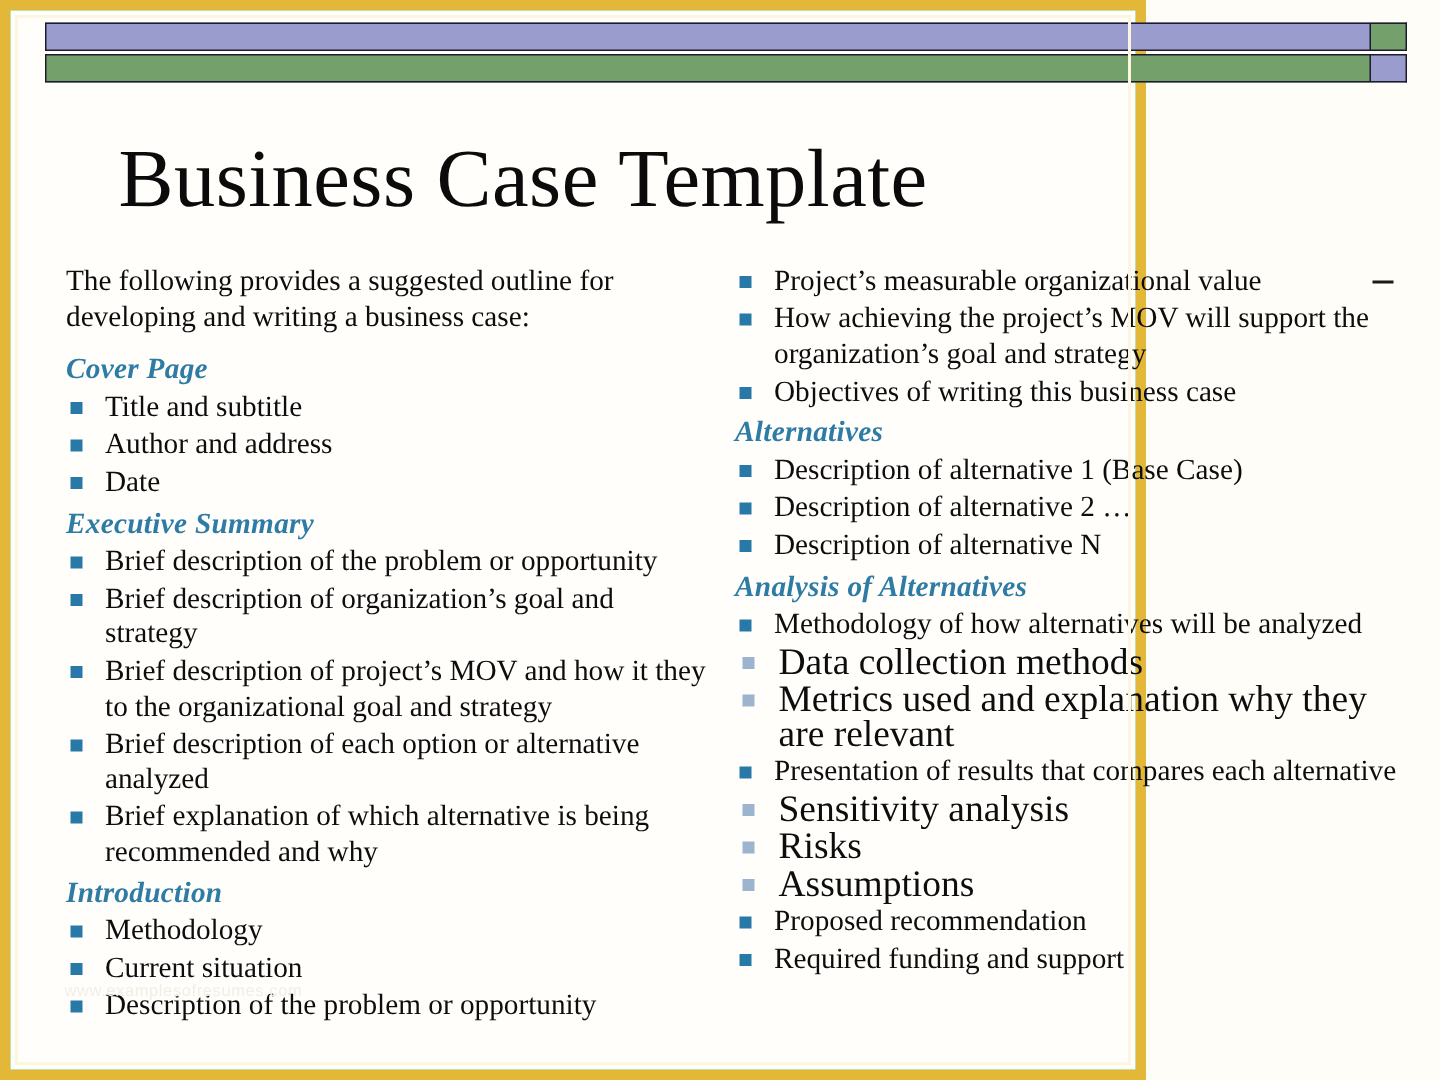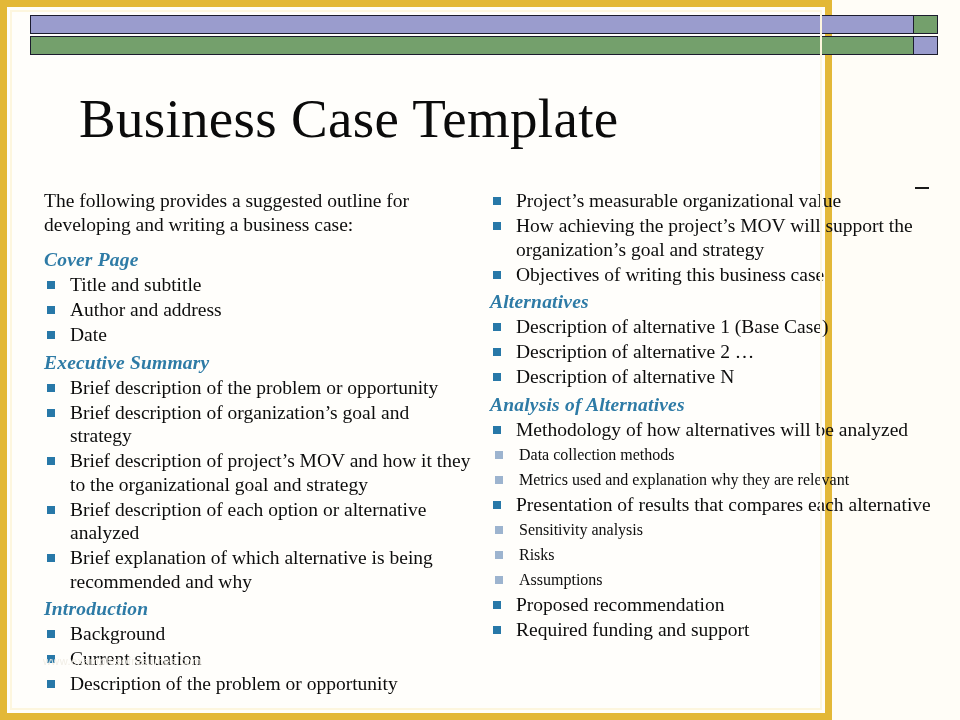--- a/index.html
+++ b/index.html
@@ -10,21 +10,21 @@
     width: 960px;
     height: 720px;
     background: #fffdf7;
     font-family: "Liberation Serif", "DejaVu Serif", serif;
     overflow: hidden;
   }
 
   
   .slide {
     position: relative;
-    width: 832px;
+    width: 764px;
     height: 720px;
     box-sizing: border-box;
     background: #22c55e;
     border-top: 7px solid #e3b838;
     border-left: 7px solid #e3b838;
     border-right: 7px solid #e3b838;
     border-bottom: 7px solid #e3b838;
   }
   .slide::after {
     content: "";
@@ -84,21 +84,21 @@
   
   .columns {
     position: absolute;
     left: 0;
     top: 166px;
     width: 960px;
     height: 540px;
   }
   .col {
     position: absolute;
-    top: 16px;
+    top: 3px;
   }
   .col.left  { left: 32px;  width: 436px; }
   .col.right { left: 478px; width: 452px; }
 
   .intro-para {
     font-size: 19.5px;
     line-height: 23.5px;
     color: #0d0d0d;
     margin: 0 0 11px 5px;
     width: 370px;
@@ -139,21 +139,21 @@
 
   ul.lvl2 {
     list-style: none;
     margin: 0 0 0 0;
     padding: 0;
   }
   ul.lvl2 > li {
     position: relative;
     padding-left: 34px;
     margin: 0 0 1.5px 0;
-    font-size: 16px;
+    font-size: 25px;
     line-height: 23.5px;
     color: #0d0d0d;
   }
   ul.lvl2 > li > .bullet {
     position: absolute;
     left: 10px;
     top: 8px;
     width: 8px;
     height: 8px;
     background: #9db4cf;
@@ -218,21 +218,21 @@
             <div class="heading">Executive Summary</div>
             <ul class="lvl1">
               <li><span class="bullet"></span><span class="itext">Brief description of the problem or opportunity</span></li>
               <li><span class="bullet"></span><span class="itext">Brief description of organization’s goal and strategy</span></li>
               <li><span class="bullet"></span><span class="itext">Brief description of project’s MOV and how it they to the organizational goal and strategy</span></li>
               <li><span class="bullet"></span><span class="itext">Brief description of each option or alternative analyzed</span></li>
               <li><span class="bullet"></span><span class="itext">Brief explanation of which alternative is being recommended and why</span></li>
             </ul>
             <div class="heading">Introduction</div>
             <ul class="lvl1">
-              <li><span class="bullet"></span><span class="itext">Background</span></li>
+              <li><span class="bullet"></span><span class="itext">Methodology</span></li>
               <li><span class="bullet"></span><span class="itext">Current situation</span></li>
               <li><span class="bullet"></span><span class="itext">Description of the problem or opportunity</span></li>
             </ul>
           </div>
       </div>
 
       <div class="col right">
         <div>
             <ul class="lvl1">
               <li><span class="bullet"></span><span class="itext">Project’s measurable organizational value</span></li>

